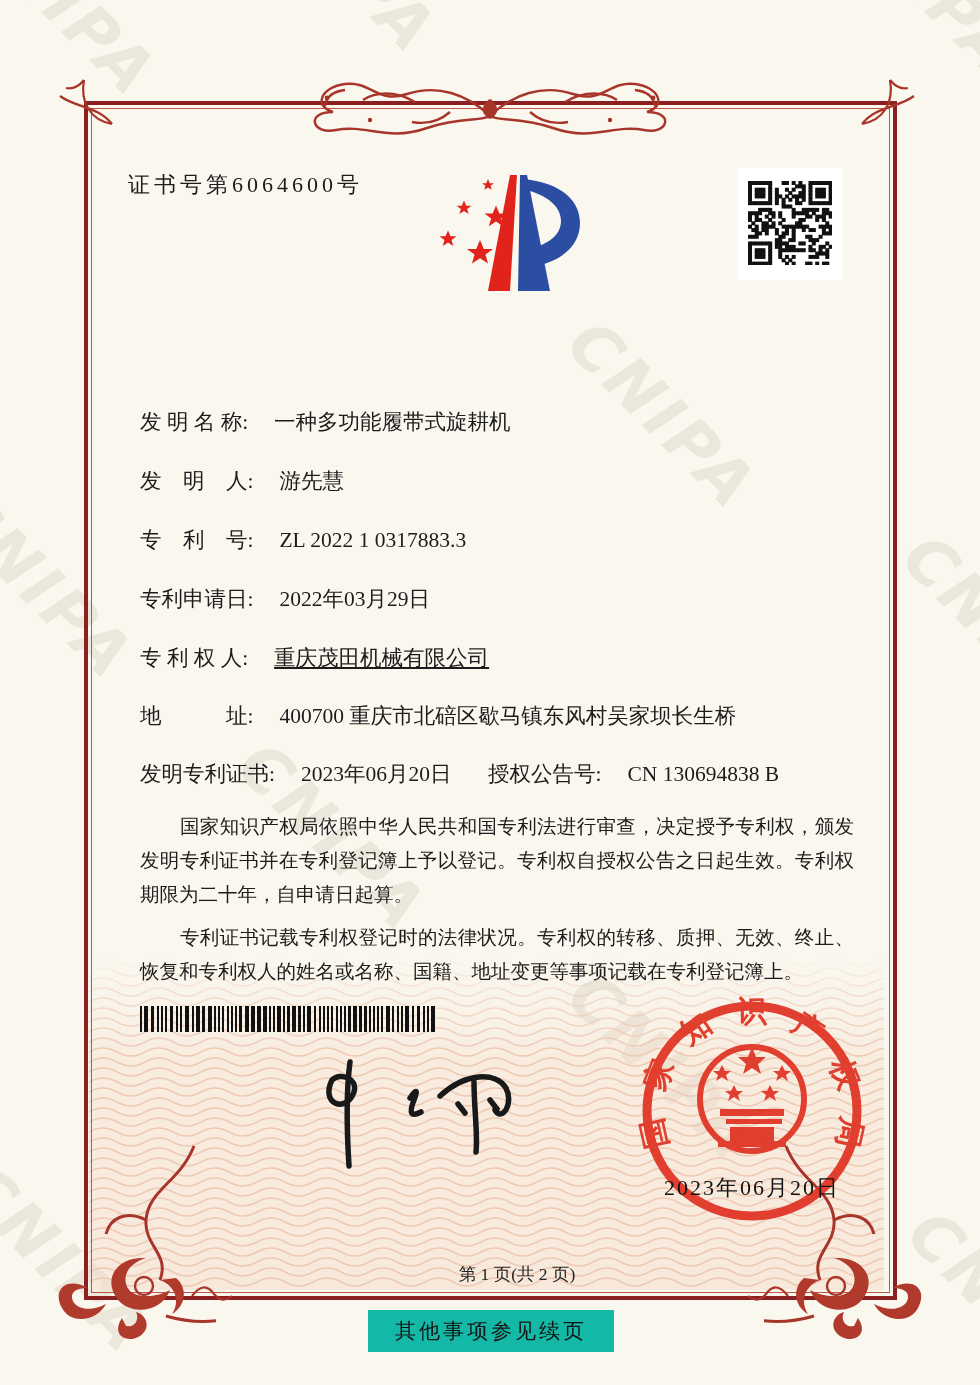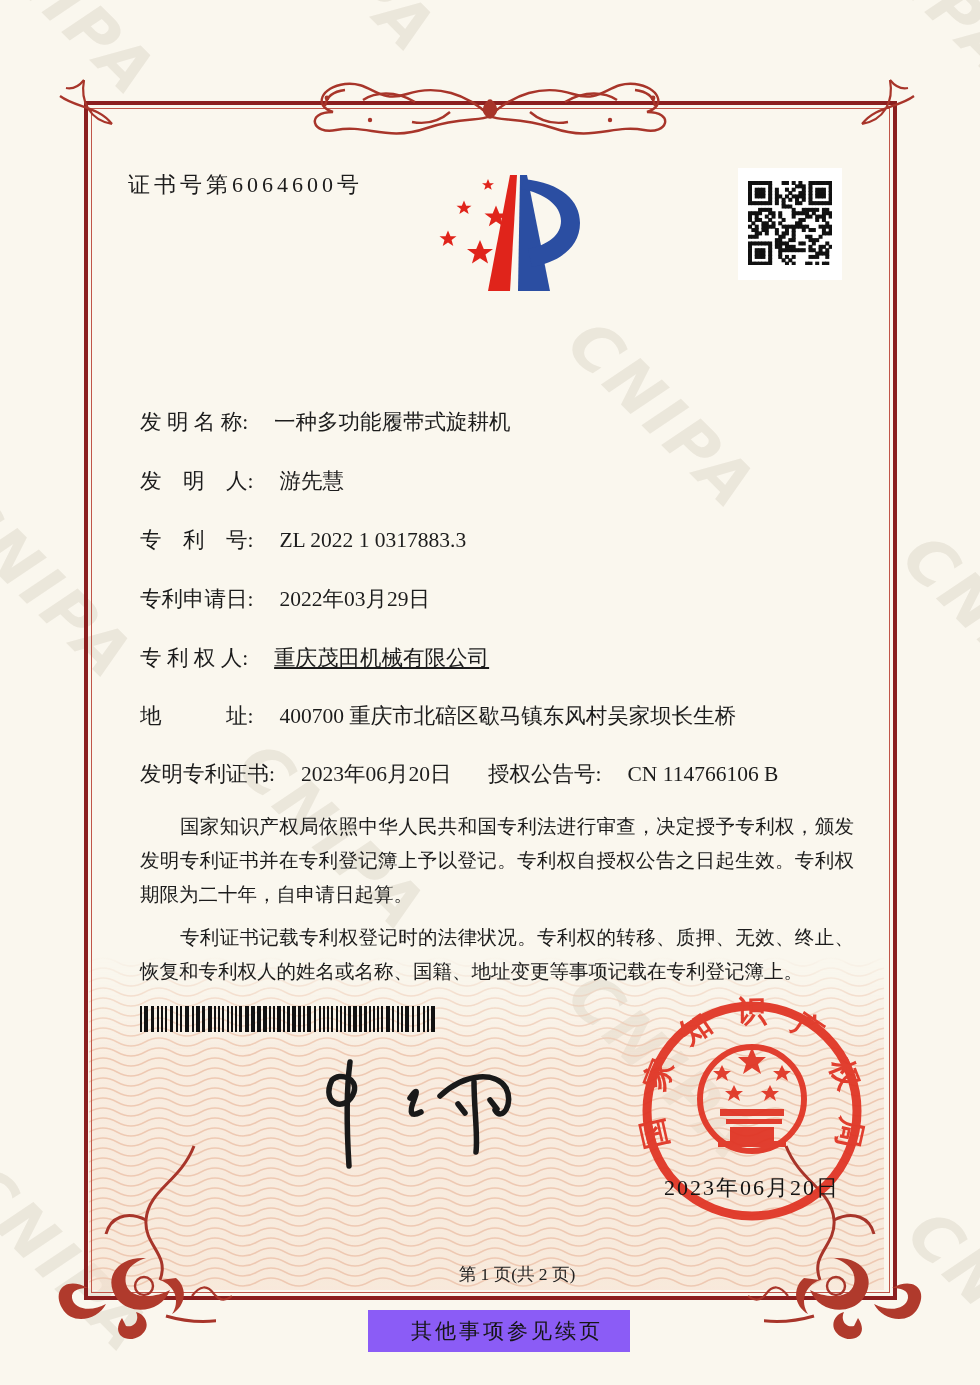--- a/index.html
+++ b/index.html
@@ -62,22 +62,22 @@
     position:absolute;left:141px;top:1092px;
     font-family:"Liberation Sans", sans-serif;font-size:23px;color:#141414;
   }
   .director div{margin-bottom:20px;}
   .sig{position:absolute;left:288px;top:1048px;}
   .seal{position:absolute;left:622px;top:981px;}
   .page-num{
     position:absolute;left:0;top:1262px;width:100%;text-align:center;font-size:17.5px;color:#222;margin-left:27px;
   }
   .next-note{
-    position:absolute;left:368px;top:1310px;width:246px;height:42px;background:#8b5cf6;
-    text-align:center;line-height:42px;font-size:21px;letter-spacing:3px;color:#151515;padding-left:16px;
+    position:absolute;left:368px;top:1310px;width:246px;height:42px;background:#14b8a6;
+    text-align:center;line-height:42px;font-size:21px;letter-spacing:3px;color:#151515;
   }
 </style>
 </head>
 <body>
 
 <div class="canvas">
 
   <span class="wm" style="left:-55px;top:-35px;">CNIPA</span>
   <span class="wm" style="left:225px;top:-78px;">CNIPA</span>
   <span class="wm" style="left:808px;top:-55px;">CNIPA</span>
@@ -518,21 +518,21 @@
     </div>
     <div class="frow" style="top:236px;text-decoration:underline;">
       <span class="lab">专 利 权 人:</span><span class="val">重庆茂田机械有限公司</span>
     </div>
     <div class="frow" style="top:294px;">
       <span class="lab">地　　　址:</span><span class="val">400700 重庆市北碚区歇马镇东风村吴家坝长生桥</span>
     </div>
     <div class="frow" style="top:352px;">
       <span class="lab">发明专利证书:</span><span class="val">2023年06月20日</span>
       <span class="frow-right">
-        <span class="lab">授权公告号:</span><span class="val">CN 114766106 B</span>
+        <span class="lab">授权公告号:</span><span class="val">CN 130694838 B</span>
       </span>
     </div>
   </div>
 
   <div class="body-text">
     <p>国家知识产权局依照中华人民共和国专利法进行审查，决定授予专利权，颁发发明专利证书并在专利登记簿上予以登记。专利权自授权公告之日起生效。专利权期限为二十年，自申请日起算。</p>
     <p>专利证书记载专利权登记时的法律状况。专利权的转移、质押、无效、终止、恢复和专利权人的姓名或名称、国籍、地址变更等事项记载在专利登记簿上。</p>
   </div>
 
   <svg class="barcode" id="barcode" width="298" height="26" xmlns="http://www.w3.org/2000/svg">

